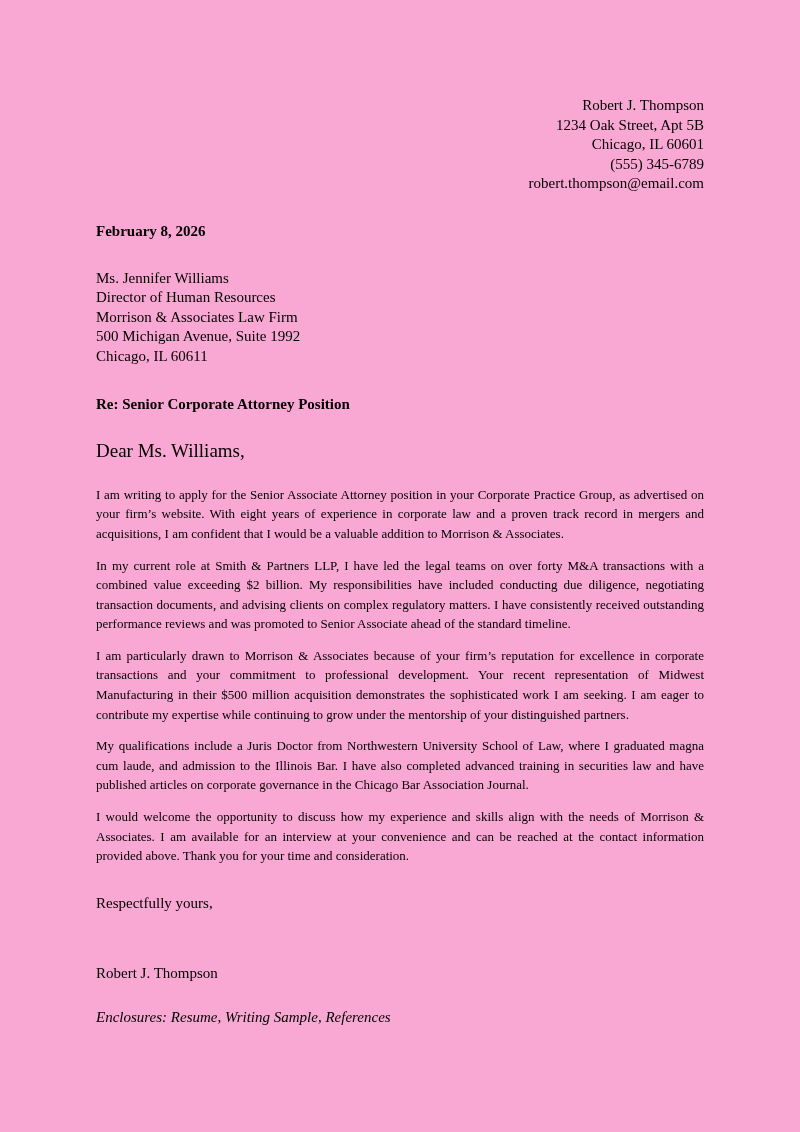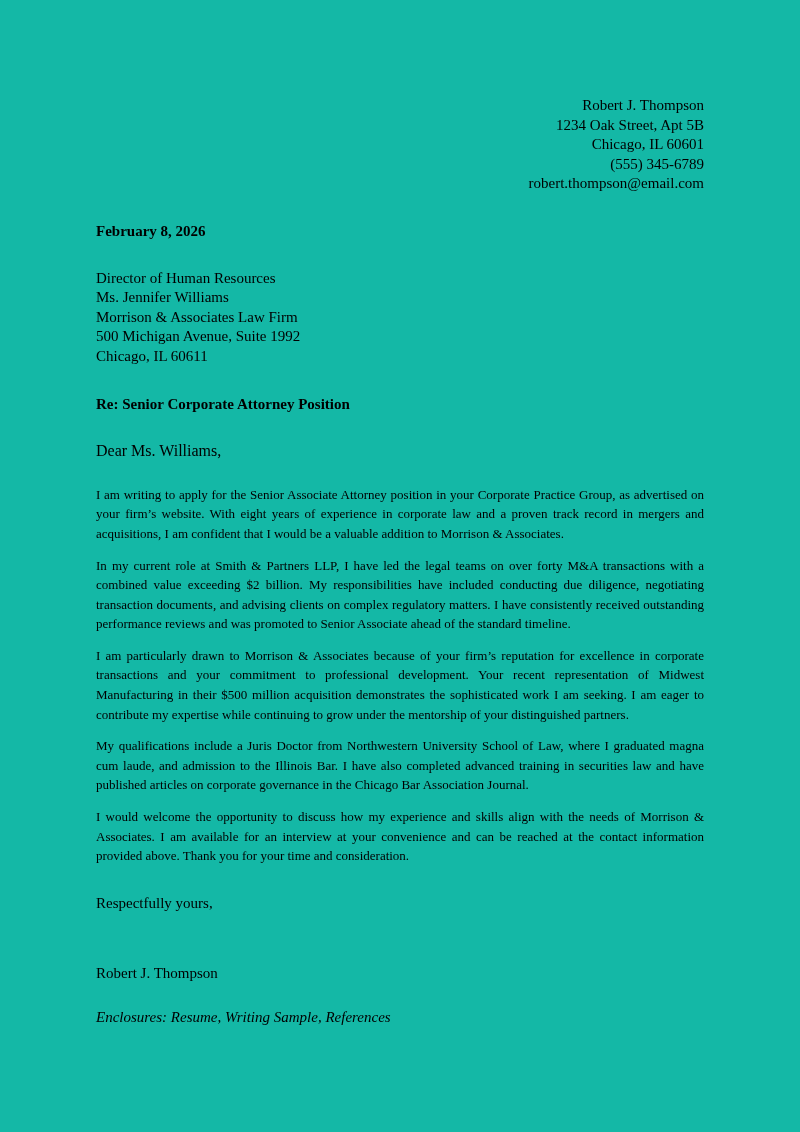--- a/index.html
+++ b/index.html
@@ -11,21 +11,21 @@
     width: 800px;
     height: 1132px;
     font-family: "Liberation Serif", "DejaVu Serif", serif;
     color: #000000;
     -webkit-font-smoothing: antialiased;
   }
   .page {
     position: relative;
     width: 800px;
     height: 1132px;
-    background: #14b8a6;
+    background: #f9a8d4;
     box-sizing: border-box;
     padding: 0 96px;
   }
   .sender-block {
     padding-top: 96px;
     text-align: right;
     font-size: 15px;
     line-height: 19.6px;
   }
   .sender-line {
@@ -46,21 +46,21 @@
     white-space: nowrap;
   }
   .subject-line {
     margin-top: 28px;
     font-size: 15px;
     line-height: 19.6px;
     font-weight: bold;
   }
   .salutation {
     margin-top: 27px;
-    font-size: 16px;
+    font-size: 19px;
     line-height: 19.6px;
   }
   .body-block {
     margin-top: 24px;
   }
   .body-para {
     font-size: 13px;
     line-height: 19.6px;
     text-align: justify;
     text-justify: inter-word;
@@ -96,22 +96,22 @@
     <div class="sender-line">Robert J. Thompson</div>
     <div class="sender-line">1234 Oak Street, Apt 5B</div>
     <div class="sender-line">Chicago, IL 60601</div>
     <div class="sender-line">(555) 345-6789</div>
     <div class="sender-line">robert.thompson@email.com</div>
   </div>
 
   <div class="date-line">February 8, 2026</div>
 
   <div class="recipient-block">
+    <div class="recipient-line">Ms. Jennifer Williams</div>
     <div class="recipient-line">Director of Human Resources</div>
-    <div class="recipient-line">Ms. Jennifer Williams</div>
     <div class="recipient-line">Morrison &amp; Associates Law Firm</div>
     <div class="recipient-line">500 Michigan Avenue, Suite 1992</div>
     <div class="recipient-line">Chicago, IL 60611</div>
   </div>
 
   <div class="subject-line">Re: Senior Corporate Attorney Position</div>
 
   <div class="salutation">Dear Ms. Williams,</div>
 
   <div class="body-block">

